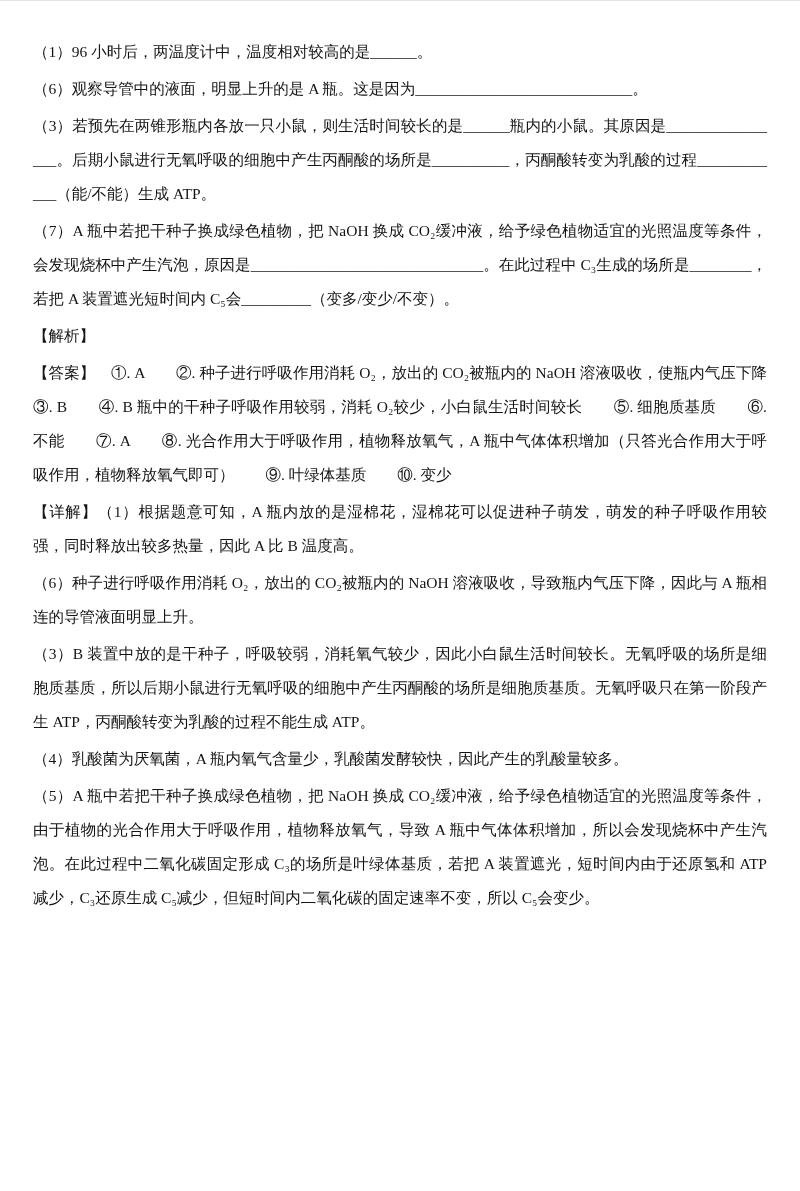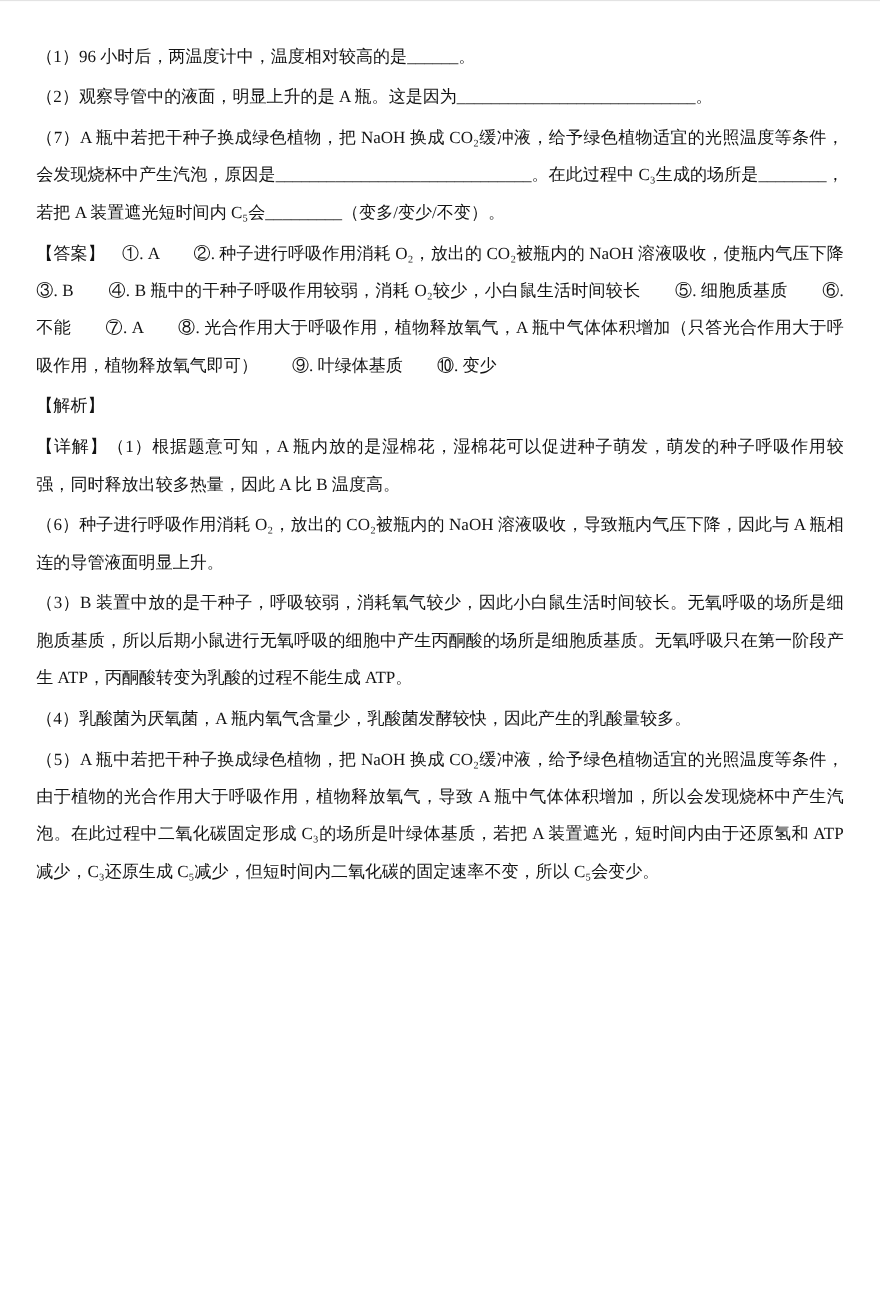--- a/index.html
+++ b/index.html
@@ -25,22 +25,23 @@
     margin: 0 0 3px 0;
     word-break: break-all;
     overflow-wrap: break-word;
   }
 </style>
 </head>
 <body>
 
 <div class="page">
   <p>（1）96 小时后，两温度计中，温度相对较高的是______。</p>
-  <p>（2）观察导管中的液面，明显上升的是 A 瓶。这是因为____________________________。</p>
+  <p>（6）观察导管中的液面，明显上升的是 A 瓶。这是因为____________________________。</p>
+  <p>（3）若预先在两锥形瓶内各放一只小鼠，则生活时间较长的是______瓶内的小鼠。其原因是________________。后期小鼠进行无氧呼吸的细胞中产生丙酮酸的场所是__________，丙酮酸转变为乳酸的过程____________（能/不能）生成 ATP。</p>
   <p>（7）A 瓶中若把干种子换成绿色植物，把 NaOH 换成 CO₂缓冲液，给予绿色植物适宜的光照温度等条件，会发现烧杯中产生汽泡，原因是______________________________。在此过程中 C₃生成的场所是________，若把 A 装置遮光短时间内 C₅会_________（变多/变少/不变）。</p>
+  <p>【解析】</p>
   <p>【答案】　①. A　　②. 种子进行呼吸作用消耗 O₂，放出的 CO₂被瓶内的 NaOH 溶液吸收，使瓶内气压下降　　③. B　　④. B 瓶中的干种子呼吸作用较弱，消耗 O₂较少，小白鼠生活时间较长　　⑤. 细胞质基质　　⑥. 不能　　⑦. A　　⑧. 光合作用大于呼吸作用，植物释放氧气，A 瓶中气体体积增加（只答光合作用大于呼吸作用，植物释放氧气即可）　　⑨. 叶绿体基质　　⑩. 变少</p>
-  <p>【解析】</p>
   <p>【详解】（1）根据题意可知，A 瓶内放的是湿棉花，湿棉花可以促进种子萌发，萌发的种子呼吸作用较强，同时释放出较多热量，因此 A 比 B 温度高。</p>
   <p>（6）种子进行呼吸作用消耗 O₂，放出的 CO₂被瓶内的 NaOH 溶液吸收，导致瓶内气压下降，因此与 A 瓶相连的导管液面明显上升。</p>
   <p>（3）B 装置中放的是干种子，呼吸较弱，消耗氧气较少，因此小白鼠生活时间较长。无氧呼吸的场所是细胞质基质，所以后期小鼠进行无氧呼吸的细胞中产生丙酮酸的场所是细胞质基质。无氧呼吸只在第一阶段产生 ATP，丙酮酸转变为乳酸的过程不能生成 ATP。</p>
   <p>（4）乳酸菌为厌氧菌，A 瓶内氧气含量少，乳酸菌发酵较快，因此产生的乳酸量较多。</p>
   <p>（5）A 瓶中若把干种子换成绿色植物，把 NaOH 换成 CO₂缓冲液，给予绿色植物适宜的光照温度等条件，由于植物的光合作用大于呼吸作用，植物释放氧气，导致 A 瓶中气体体积增加，所以会发现烧杯中产生汽泡。在此过程中二氧化碳固定形成 C₃的场所是叶绿体基质，若把 A 装置遮光，短时间内由于还原氢和 ATP 减少，C₃还原生成 C₅减少，但短时间内二氧化碳的固定速率不变，所以 C₅会变少。</p>
 </div>
 
 </body></html>

